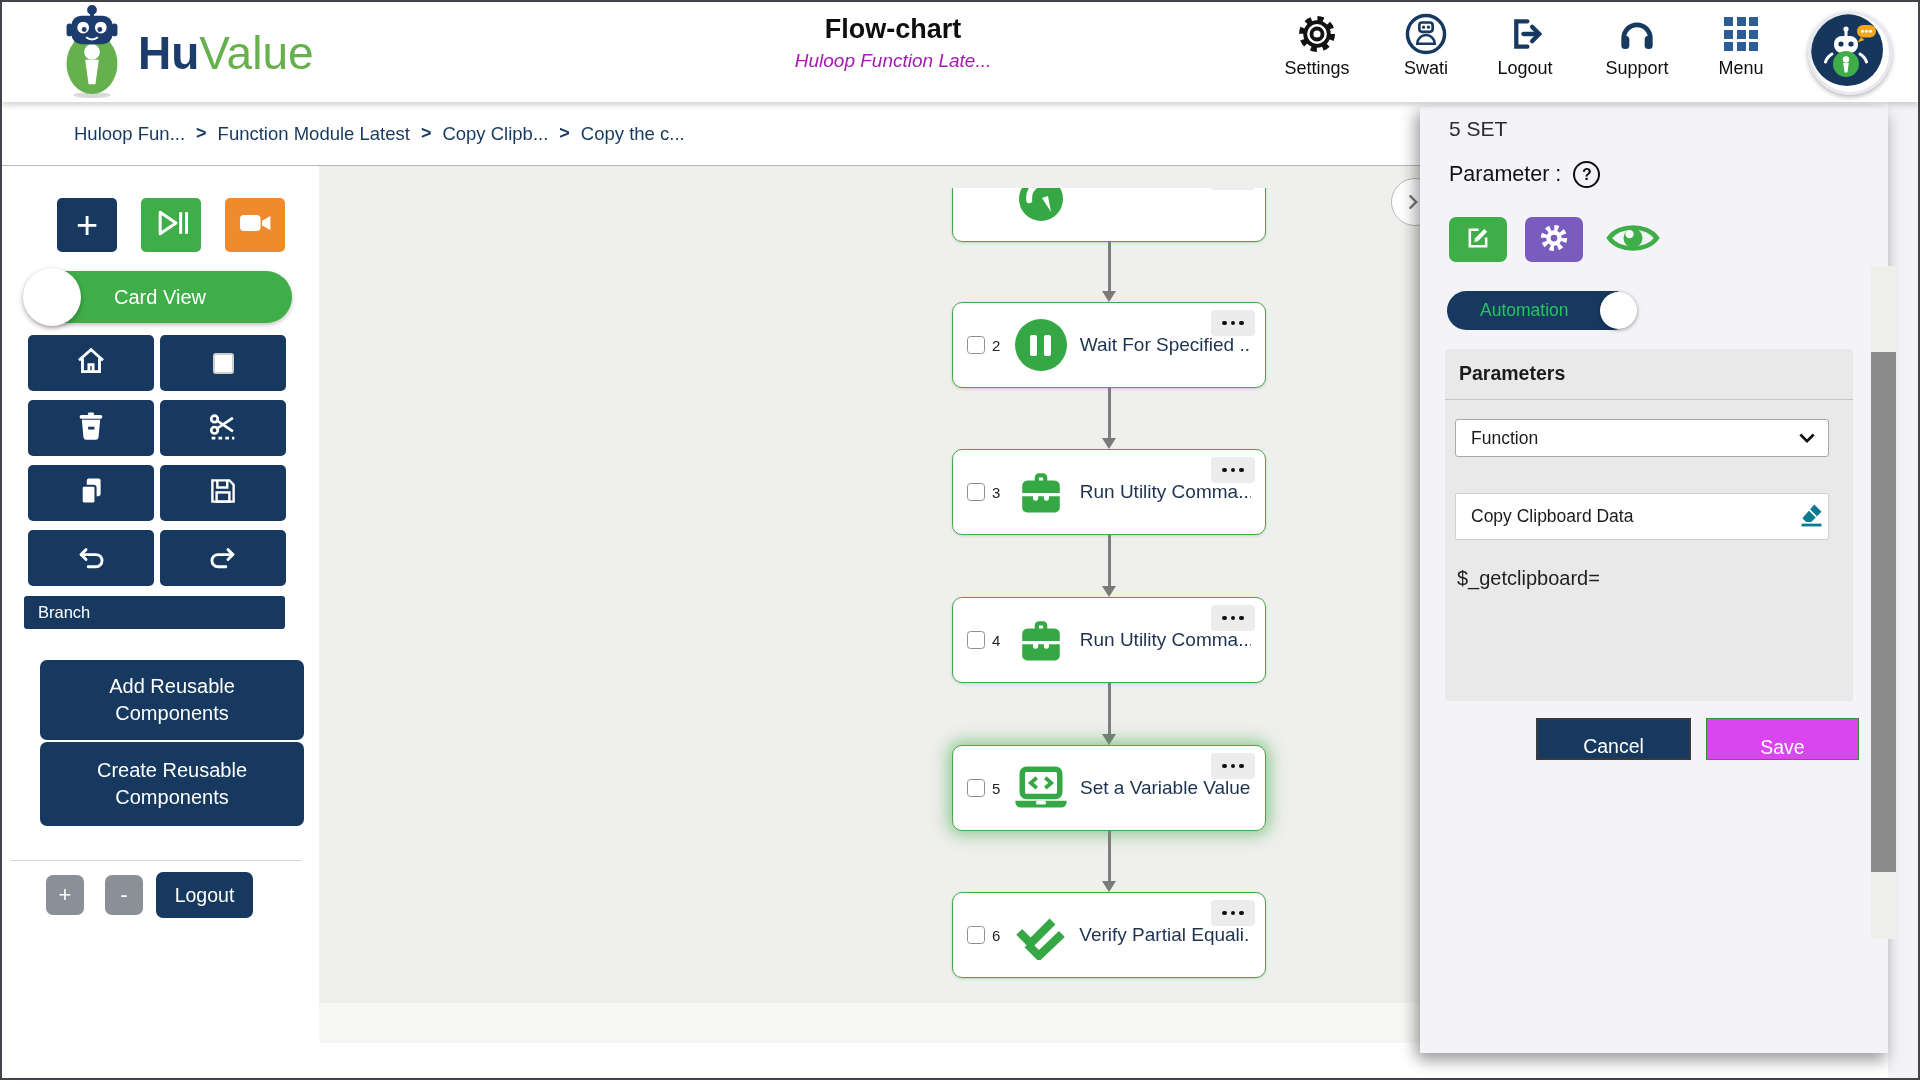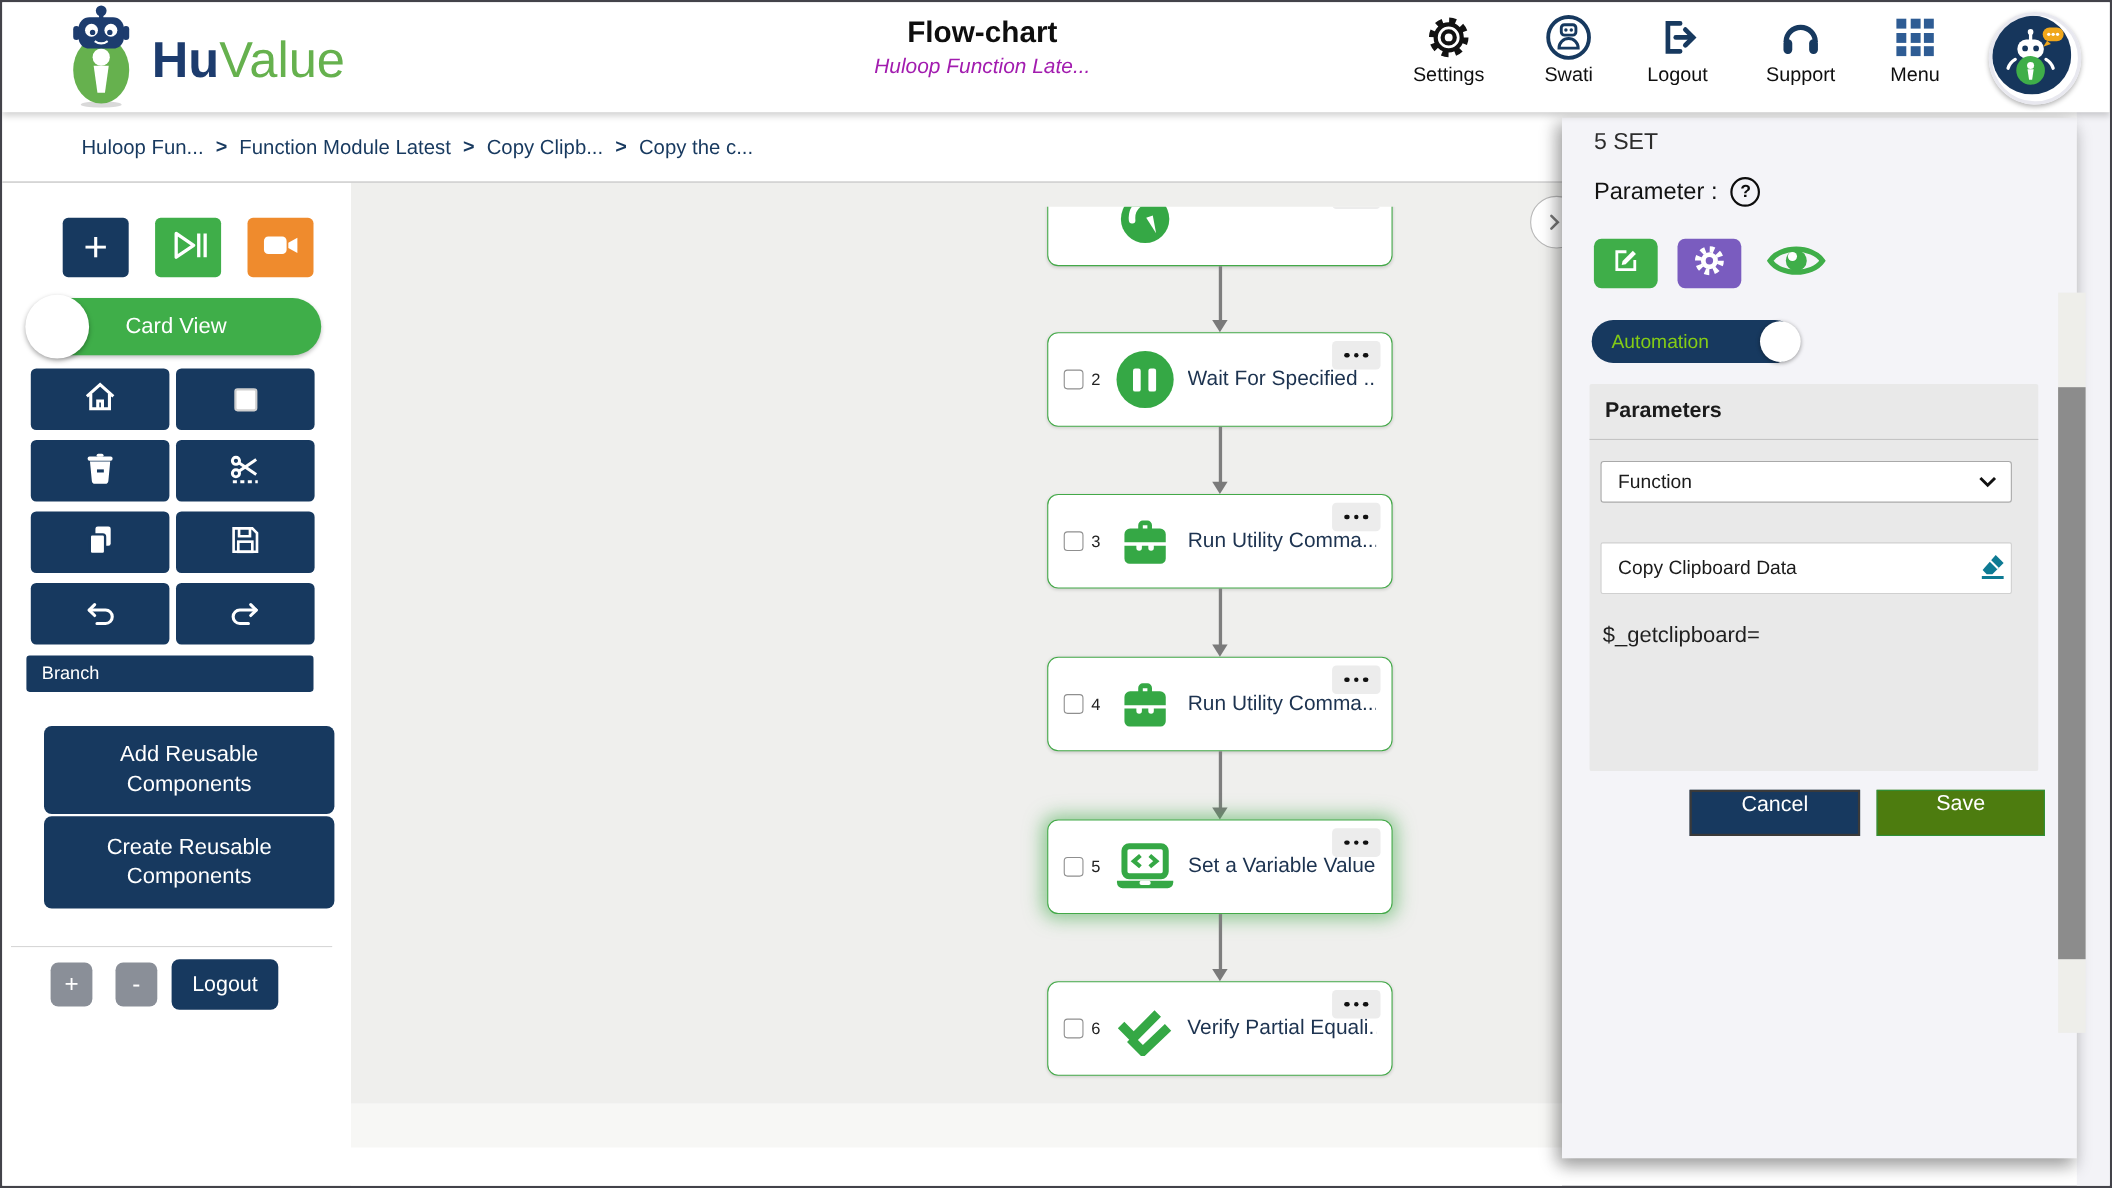--- a/index.html
+++ b/index.html
@@ -79,37 +79,37 @@
   #panel{position:absolute;left:1418px;top:105px;width:468px;height:946px;background:#f4f4f8;z-index:25;
          box-shadow:-6px 4px 14px rgba(0,0,0,.25),0 10px 14px rgba(0,0,0,.2);}
   #stepLbl{position:absolute;left:29px;top:10px;font-size:21px;color:#2c2c2c;}
   #paramRow{position:absolute;left:29px;top:54px;display:flex;align-items:center;gap:12px;}
   #paramRow .plbl{font-size:21.5px;color:#121212;}
   .helpc{width:27px;height:27px;border:2.3px solid #0d0d0d;border-radius:50%;display:flex;align-items:center;justify-content:center;
          font-size:16px;font-weight:700;color:#0d0d0d;cursor:pointer;box-sizing:border-box;}
   .actbtn{position:absolute;top:110px;width:58px;height:45px;border-radius:7px;display:flex;align-items:center;justify-content:center;cursor:pointer;}
   #autoTgl{position:absolute;left:27px;top:184px;width:186px;height:39px;background:#17395f;border-radius:20px;
            display:flex;align-items:center;cursor:pointer;}
-  #autoTgl .lbl{color:#84cc16;font-size:17.5px;margin-left:18px;text-align:center;}
+  #autoTgl .lbl{color:#22c55e;font-size:17.5px;margin-left:33px;text-align:center;}
   #autoTgl .knob{position:absolute;right:-4px;top:1px;width:37px;height:37px;border-radius:50%;background:#fff;
                  box-shadow:0 1px 4px rgba(0,0,0,.4);}
   #pbox{position:absolute;left:25px;top:242px;width:408px;height:352px;background:#e9e9e9;border-radius:2px;}
   #pboxTitle{position:absolute;left:14px;top:13px;font-size:19.5px;font-weight:600;color:#1b1b1b;}
   #pboxDiv{position:absolute;left:0;right:0;top:50px;border-top:1px solid #c4c4c4;}
   #funcSel{position:absolute;left:10px;top:70px;width:374px;height:38px;background:#fff;border:1px solid #a9a9a9;border-radius:3px;
            box-sizing:border-box;display:flex;align-items:center;padding:0 15px;font-size:17.5px;color:#1b1b1b;cursor:pointer;}
   #funcSel svg{position:absolute;right:13px;}
   #actInput{position:absolute;left:10px;top:144px;width:374px;height:47px;background:#fff;border:1px solid #d0d0d0;border-radius:2px;
             box-sizing:border-box;font-size:17.5px;color:#1b1b1b;padding:0 40px 0 15px;font-family:"Liberation Sans",sans-serif;outline:none;}
   #eraser{position:absolute;left:352px;top:152px;cursor:pointer;}
   #expr{position:absolute;left:12px;top:218px;font-size:20px;color:#1f1f1f;}
-  .formbtn{position:absolute;top:611px;height:42px;display:flex;align-items:flex-start;justify-content:center;
+  .formbtn{position:absolute;top:611px;height:42px;display:flex;align-items:flex-end;justify-content:center;
            font-size:19.5px;color:#fff;cursor:pointer;box-sizing:border-box;}
   #cancelBtn{left:116px;width:155px;background:#17395f;border:2px solid #3a3a3a;}
-  #saveBtn{left:286px;width:153px;background:#4d7c0f;border:1px solid #2f9038;}
+  #saveBtn{left:286px;width:153px;background:#d946ef;border:1px solid #2f9038;}
 
   
   #sbTrack{position:absolute;left:1869px;top:264px;width:25px;height:673px;background:#eeeeea;z-index:26;}
   #sbThumb{position:absolute;left:1869px;top:350px;width:25px;height:520px;background:#8c8c8c;z-index:27;cursor:pointer;}
 </style>
 </head>
 <body>
 
 <div id="app">
 

